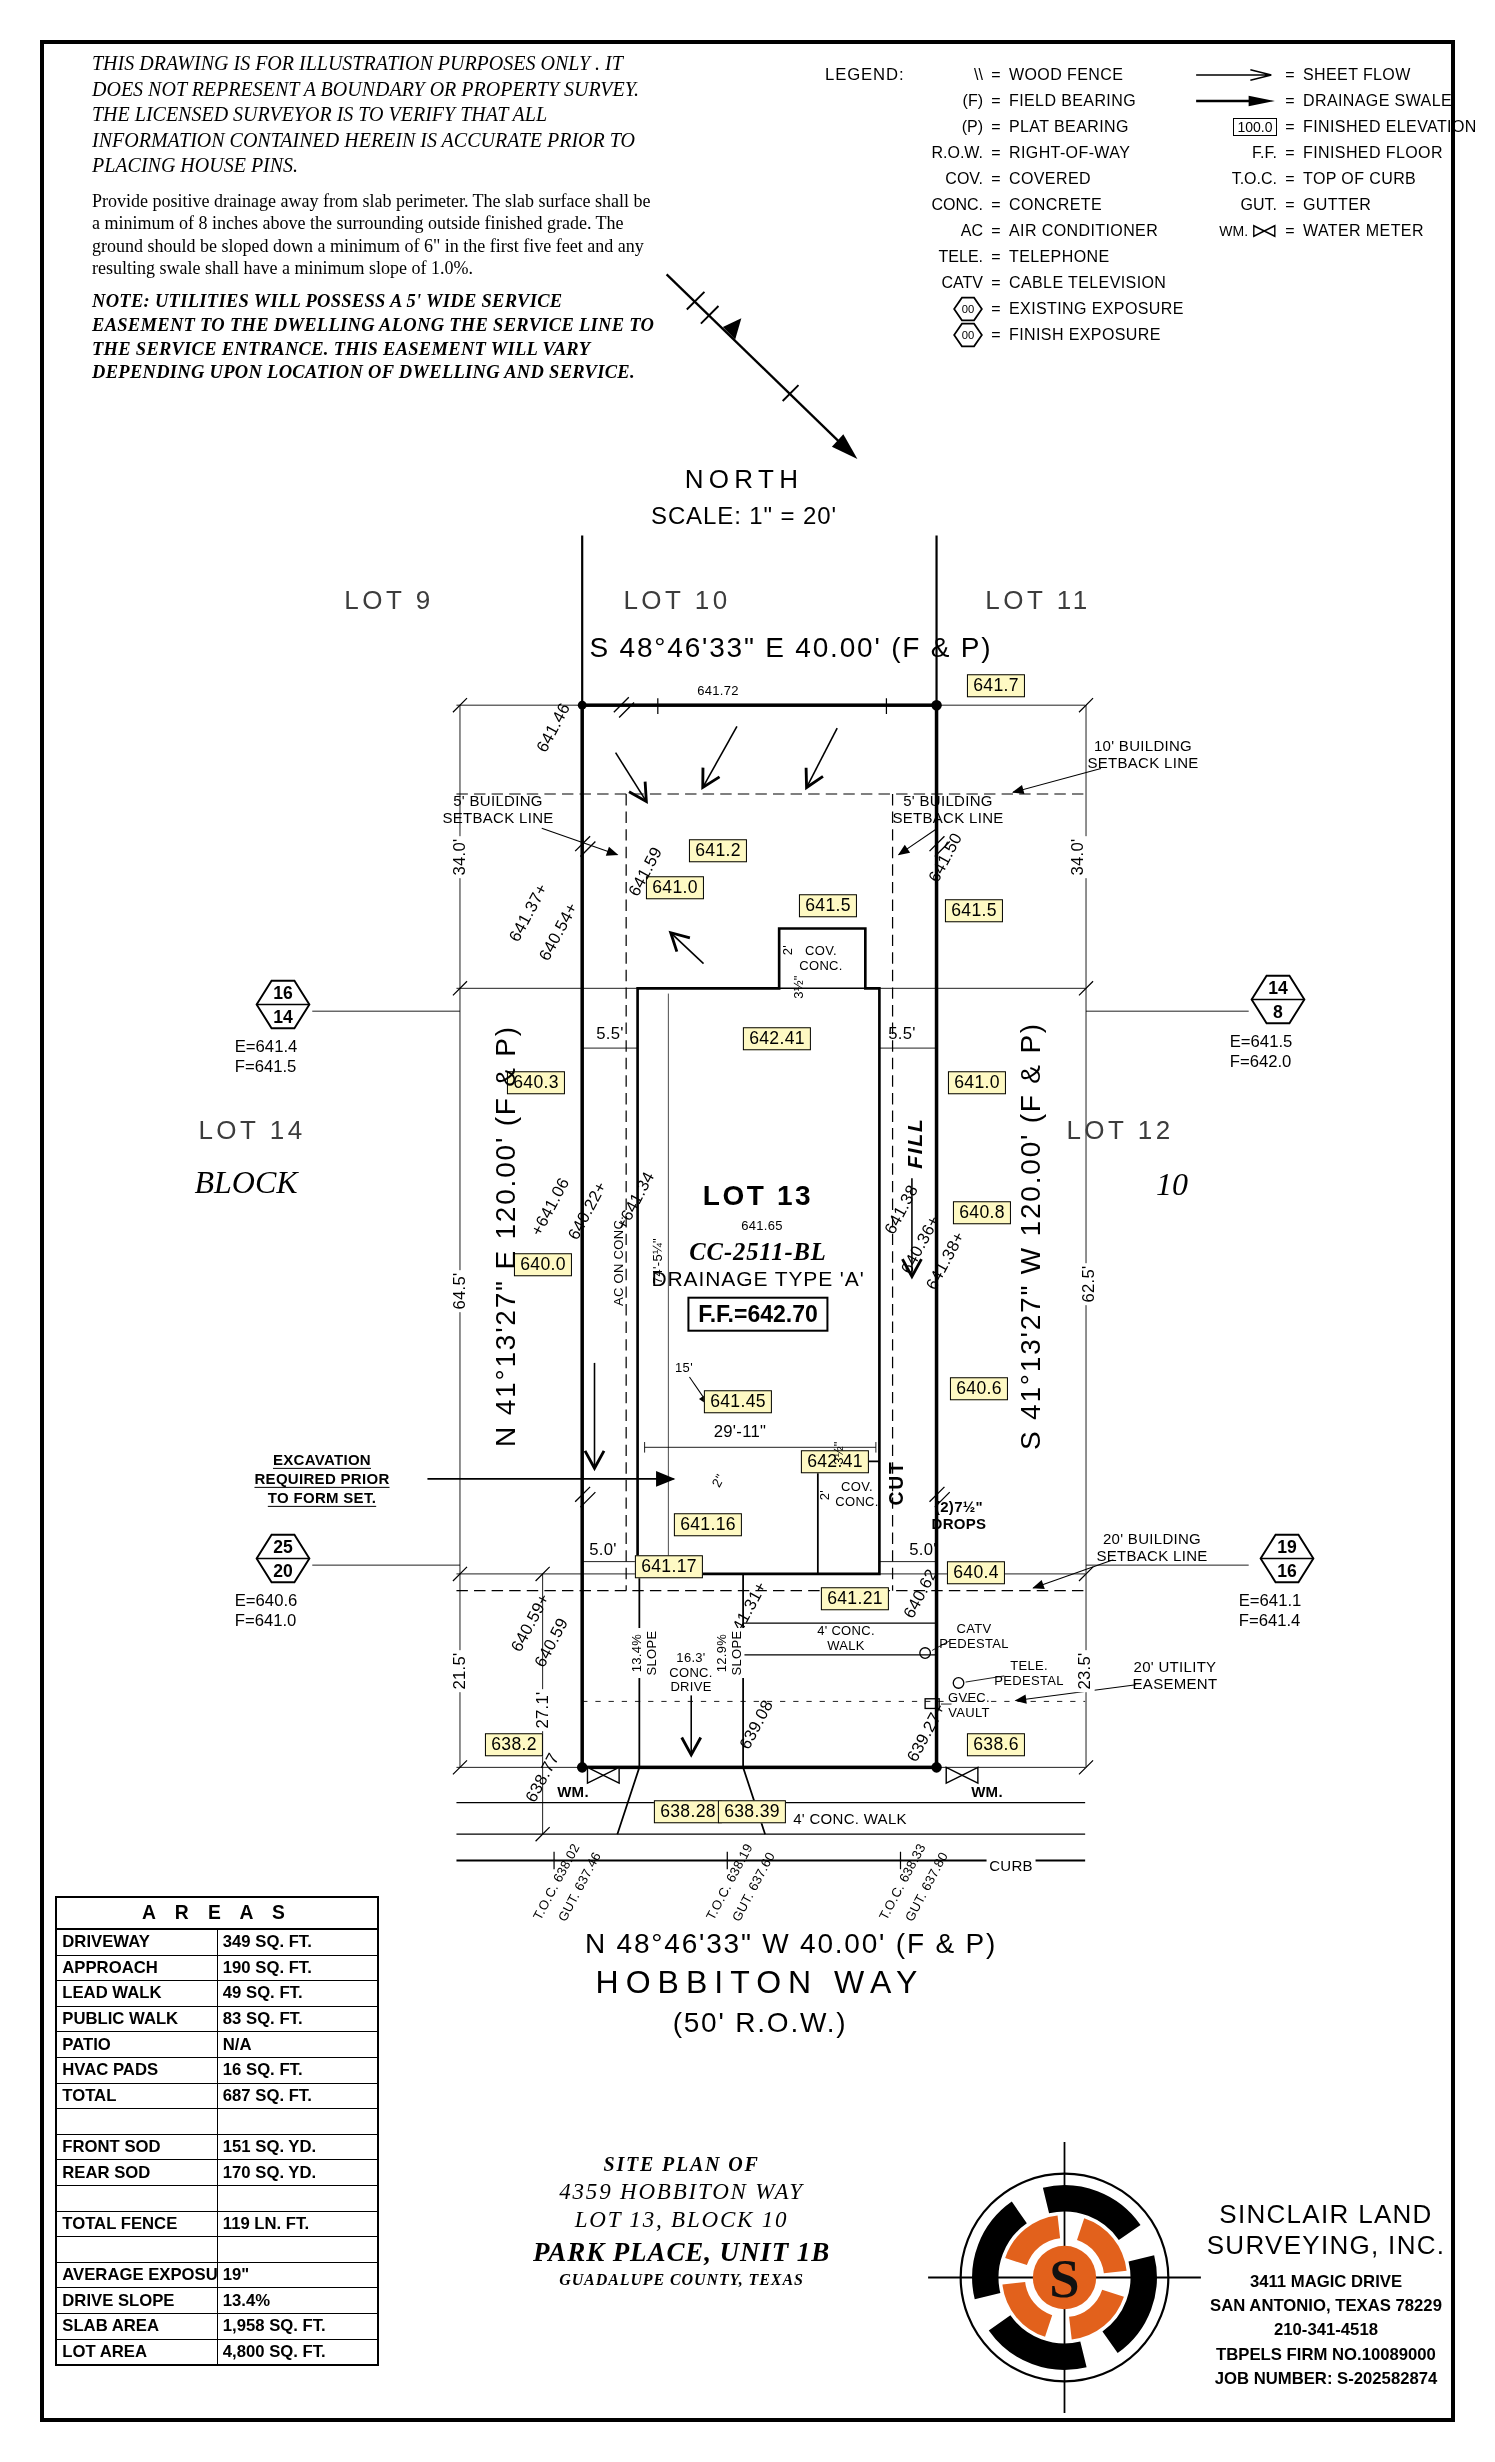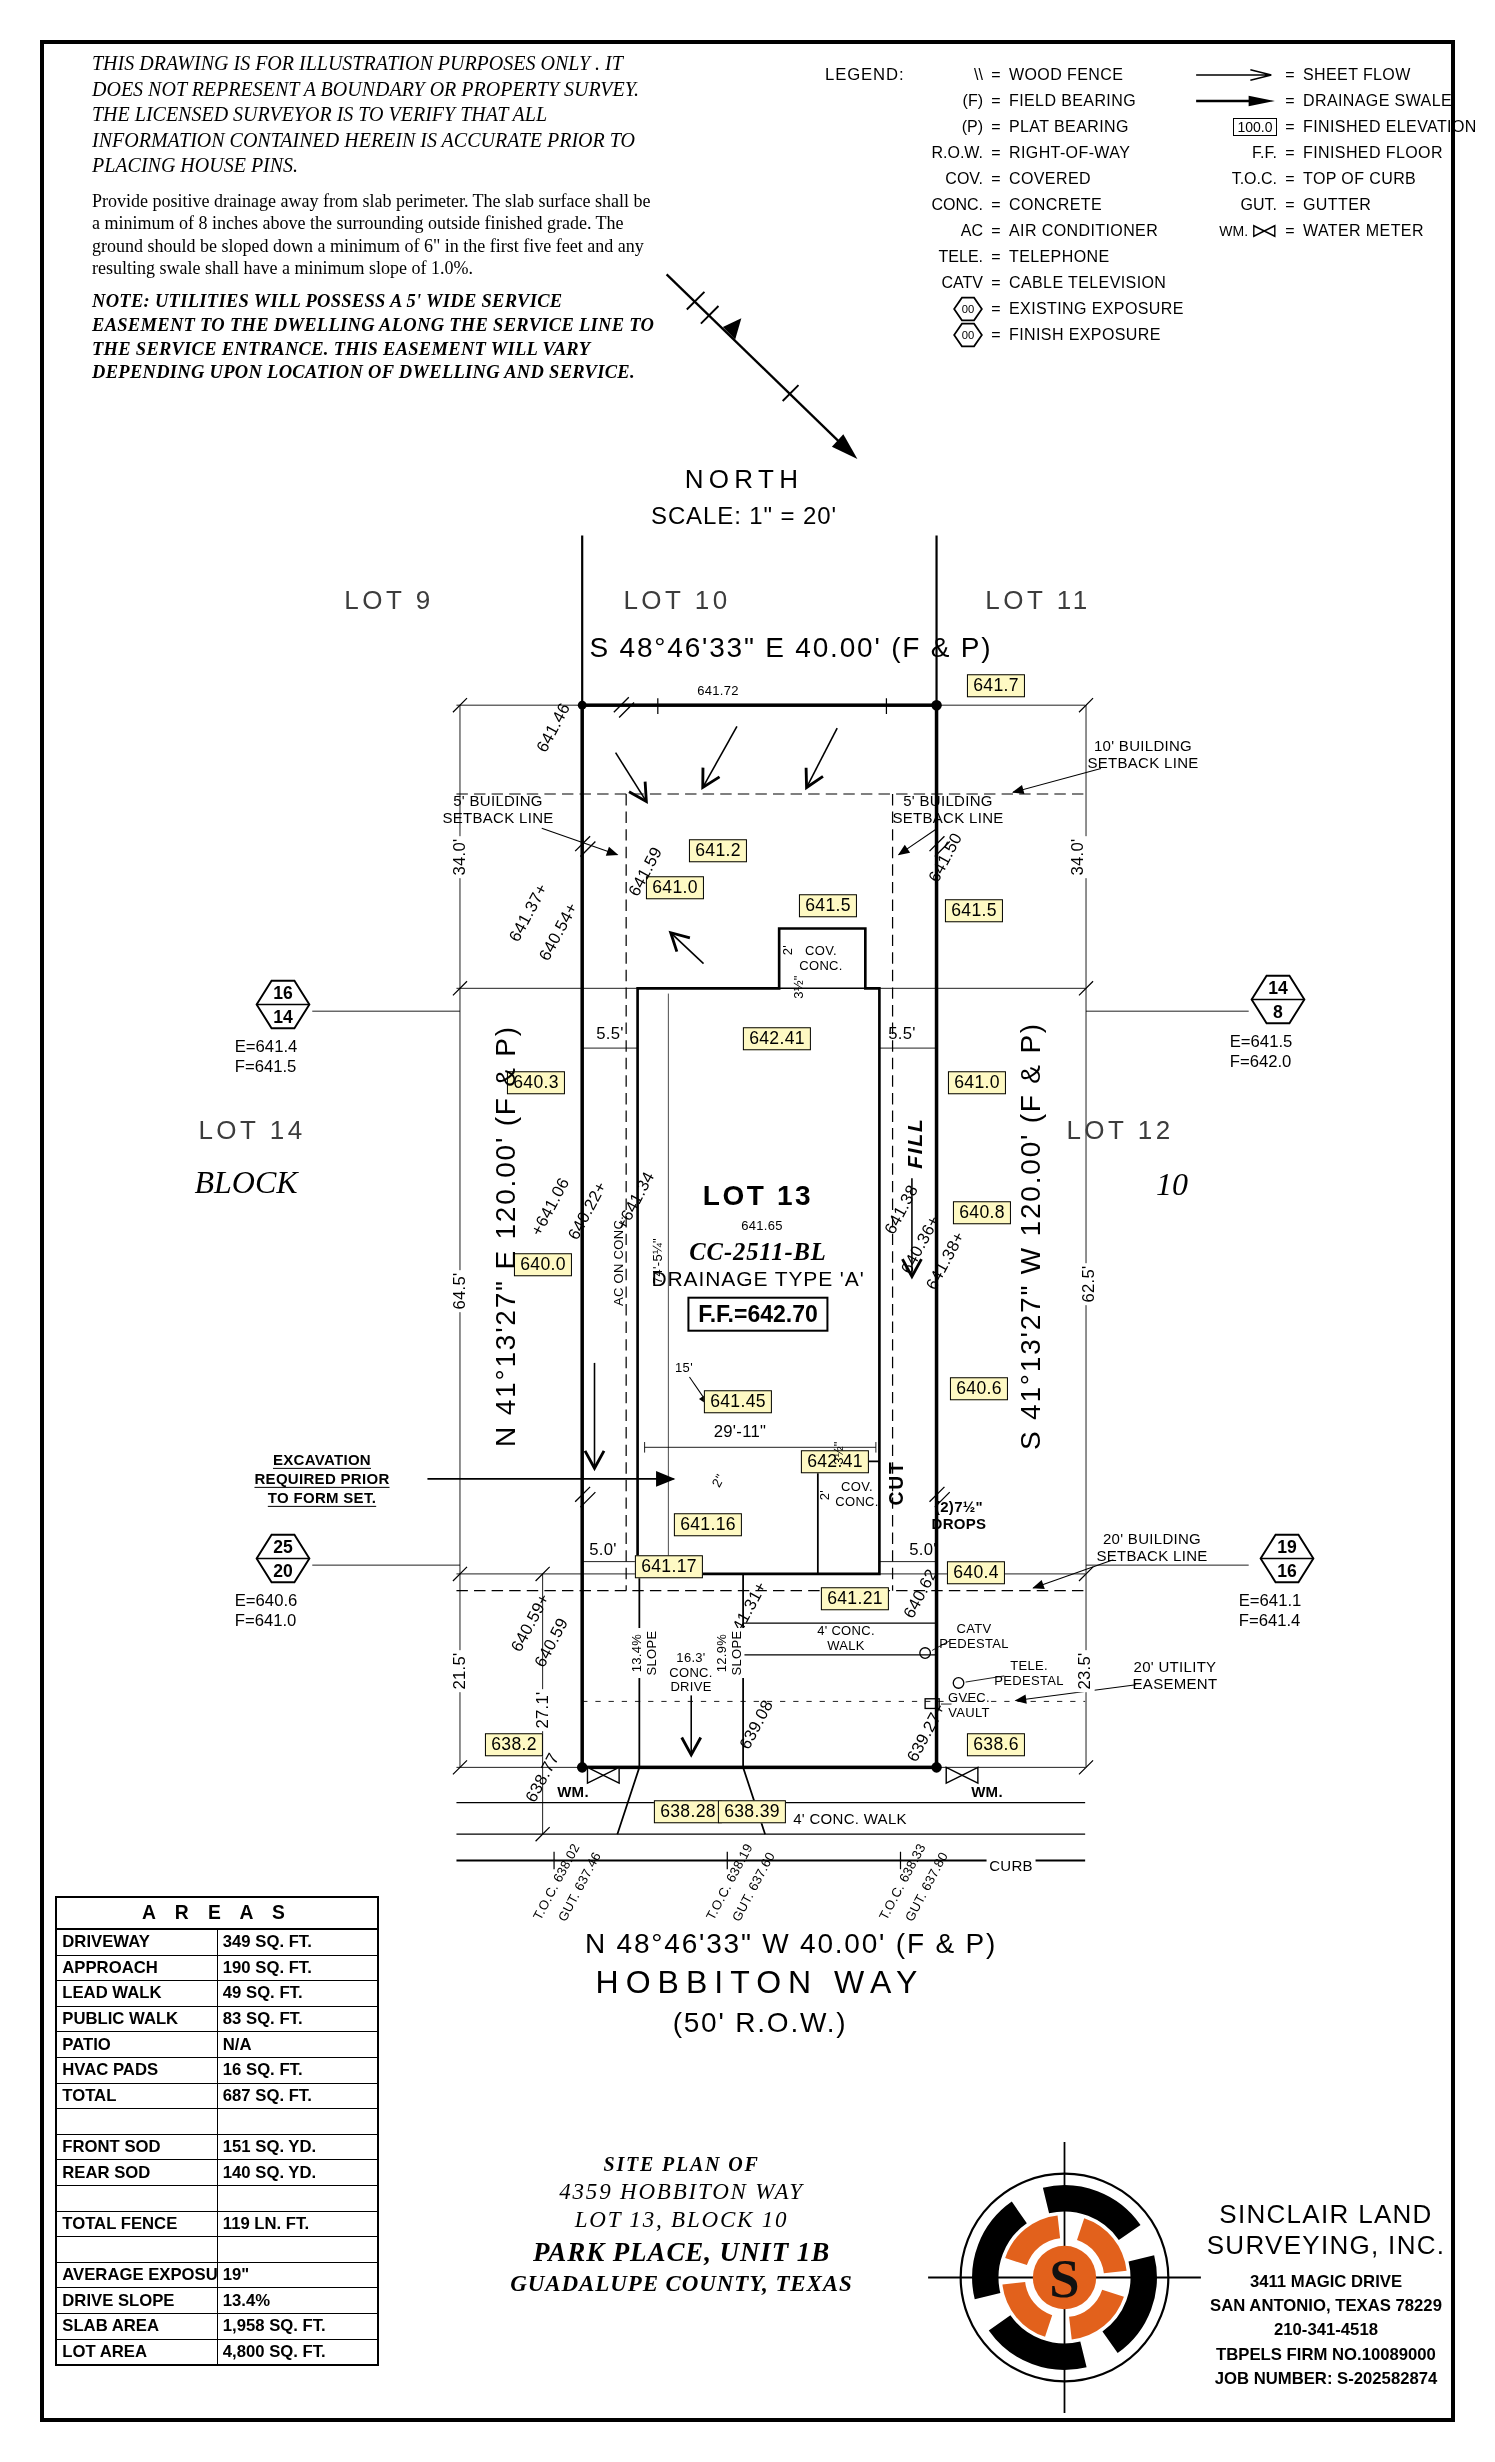--- a/index.html
+++ b/index.html
@@ -60,21 +60,21 @@
   #areas{border-collapse:collapse;border:2.6px solid #000;background:#fff;width:324px;table-layout:fixed;}
   #areas th{border-bottom:2.6px solid #000;height:28px;font-size:19.3px;letter-spacing:7px;font-weight:bold;}
   #areas td{border:1.3px solid #000;height:24.6px;font-size:16.7px;font-weight:bold;padding:0 0 0 5.3px;white-space:nowrap;overflow:hidden;}
   #areas td.a-val{width:120px;}
 
   
   #titleblock{width:387px;text-align:center;}
   .tb1{font-family:"Liberation Serif",serif;font-style:italic;font-weight:bold;font-size:20px;letter-spacing:1.8px;}
   .tb2{font-family:"Liberation Serif",serif;font-style:italic;font-weight:normal;font-size:23px;letter-spacing:1.8px;margin-top:2.6px;}
   .tb3{font-family:"Liberation Serif",serif;font-style:italic;font-weight:bold;font-size:27px;letter-spacing:0.9px;margin-top:3.5px;}
-  .tb4{font-family:"Liberation Serif",serif;font-style:italic;font-weight:bold;font-size:23px;letter-spacing:0.9px;margin-top:3.5px;}
+  .tb4{font-family:"Liberation Serif",serif;font-style:italic;font-weight:bold;font-size:16px;letter-spacing:0.9px;margin-top:3.5px;}
   .tbrows{display:inline-block;text-align:left;margin-top:12.3px;}
   .tbrow{font-size:17.6px;font-weight:bold;margin-top:7px;}
   .tbl{display:inline-block;min-width:132px;}
   .tbv{border-bottom:1.8px solid #000;padding:0 12.3px 0.9px 12.3px;margin-left:7px;}
 
   
   #company{width:264px;text-align:center;}
   .co-name{font-size:26px;letter-spacing:1.3px;white-space:nowrap;}
   .co-sm{font-size:16.7px;font-weight:bold;margin-top:4.4px;white-space:nowrap;}
   .co-sm.first{margin-top:10.6px;}
@@ -506,21 +506,21 @@
         <tr>
           <td class="a-lab"></td>
           <td class="a-val"></td>
         </tr>
         <tr>
           <td class="a-lab">FRONT SOD</td>
           <td class="a-val">151 SQ. YD.</td>
         </tr>
         <tr>
           <td class="a-lab">REAR SOD</td>
-          <td class="a-val">140 SQ. YD.</td>
+          <td class="a-val">170 SQ. YD.</td>
         </tr>
         <tr>
           <td class="a-lab"></td>
           <td class="a-val"></td>
         </tr>
         <tr>
           <td class="a-lab">TOTAL FENCE</td>
           <td class="a-val">119 LN. FT.</td>
         </tr>
         <tr>

